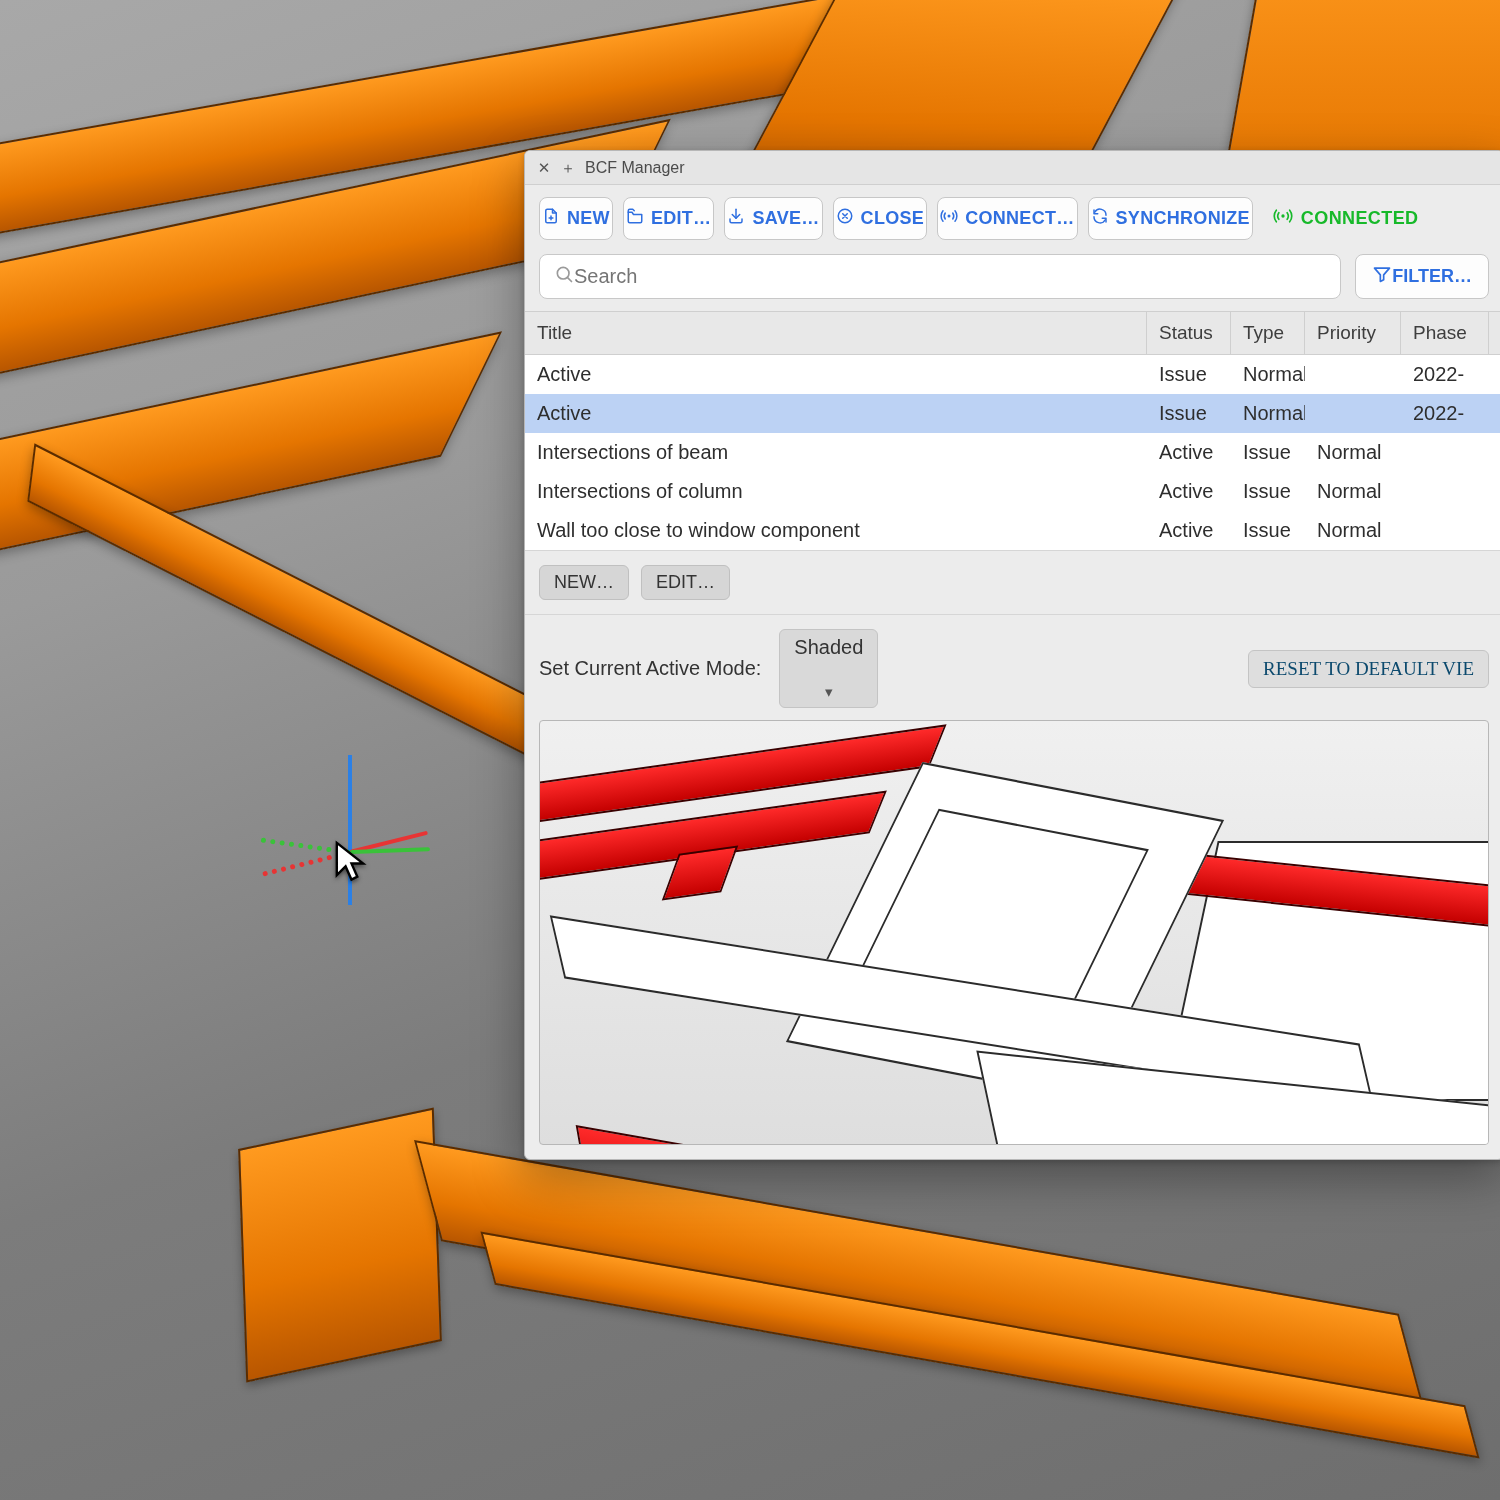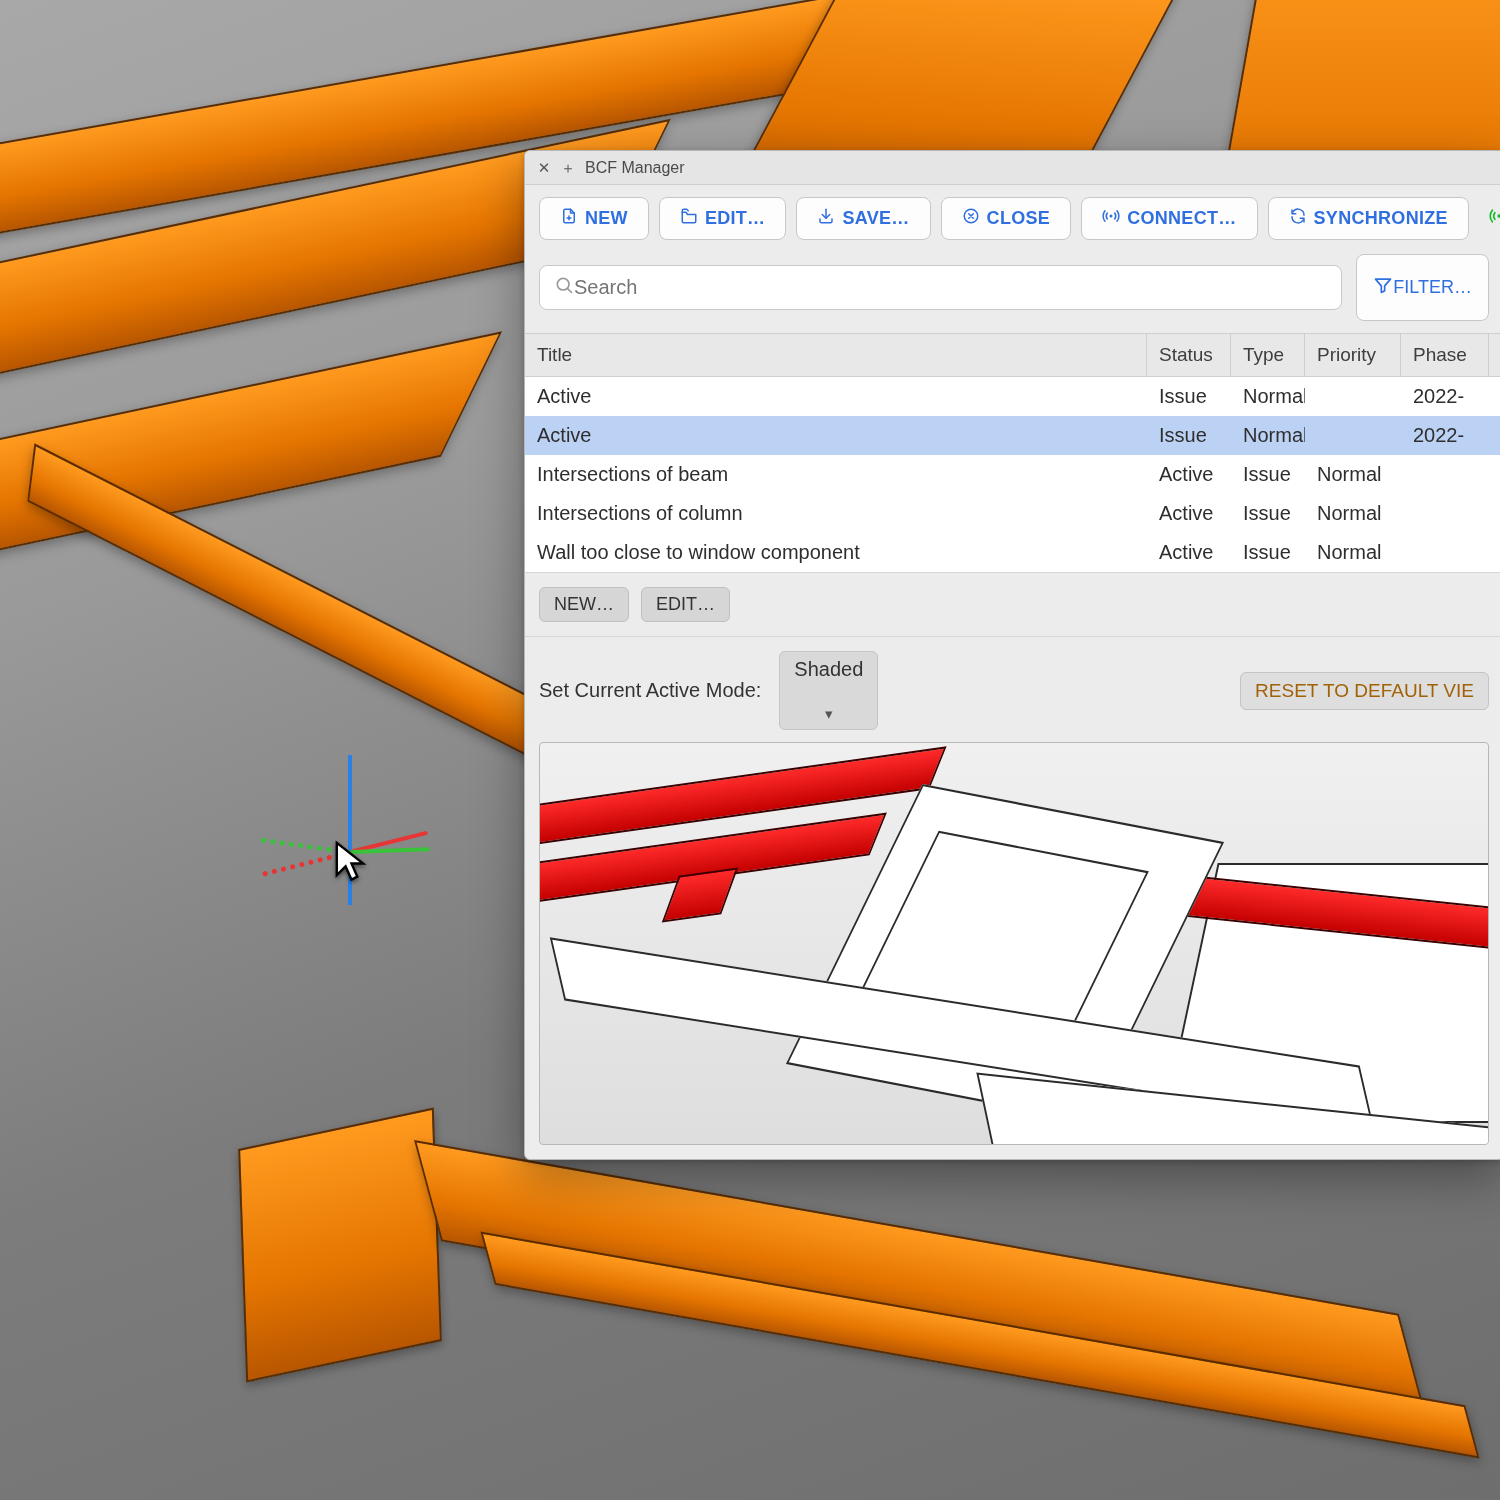--- a/index.html
+++ b/index.html
@@ -75,21 +75,21 @@
             font-size:15px; color:#555; cursor:default; line-height:1; }
   .tb-title { font-weight:500; }
 
   .toolbar {
     display:flex; align-items:center; gap:10px;
     padding: 12px 14px 10px 14px;
     background:#ececec;
   }
   .tbtn {
     display:flex; align-items:center; gap:7px;
-    padding: 9px 20px;
+    padding: 9px 2px;
     border: 1px solid #c7c7c7;
     background: #fdfdfd;
     border-radius: 8px;
     color: #2f6fe0;
     font-size: 18px; font-weight:600;
     letter-spacing:.3px;
     cursor:pointer;
   }
   .tbtn svg { width:18px; height:18px; }
   .tbtn-group { display:flex; gap:10px; }
@@ -112,22 +112,22 @@
     flex:1; display:flex; align-items:center; 
     background:#fff; border:1px solid #c8c8c8; border-radius:8px;
     padding: 9px 14px; color:#8a8a8a;
   }
   .search input {
     flex:1; border:none; outline:none; font-size:20px; background:transparent;
     color:#333;
   }
   .filterbtn {
     display:flex; align-items:center; gap:0;
-    padding:20px 16px; border:1px solid #c7c7c7; background:#fdfdfd;
-    border-radius:8px; color:#2f6fe0; font-weight:400; font-size:18px;
+    padding:9px 16px; border:1px solid #c7c7c7; background:#fdfdfd;
+    border-radius:8px; color:#2f6fe0; font-weight:700; font-size:18px;
     cursor:pointer;
   }
   .filterbtn svg{width:20px;height:20px;}
 
   
   .table { background:#fff; }
   .thead, .trow {
     display:grid;
     grid-template-columns: 622px 84px 74px 96px 88px 1fr;
     align-items:center;
@@ -159,22 +159,23 @@
   }
   .select {
     display:flex; align-items:center; gap:24px;
     background:#d9d9d9; border:1px solid #c4c4c4; border-radius:6px;
     padding:6px 14px; font-size:20px; cursor:pointer;flex-direction:column;
   }
   .select .chev { font-size:15px; color:#555;}
   .rendermode .spacer{flex:1;}
   .resetbtn {
     background:#dedede; border:1px solid #c4c4c4; border-radius:6px;
-    padding:7px 14px; font-size:19px; color:#a16207; cursor:pointer;
+    padding:7px 14px; font-size:19px; color:#0c4a6e; cursor:pointer;
     white-space:nowrap;
+    font-family:Liberation Serif, serif;
   }
 
   
   .preview {
     flex:1; margin: 0 14px 14px 14px;
     border:1px solid #b7b7b7; border-radius:4px;
     background: linear-gradient(180deg,#f0f0f0,#dedede);
     position:relative; overflow:hidden;
   }
   .preview .pwall {

